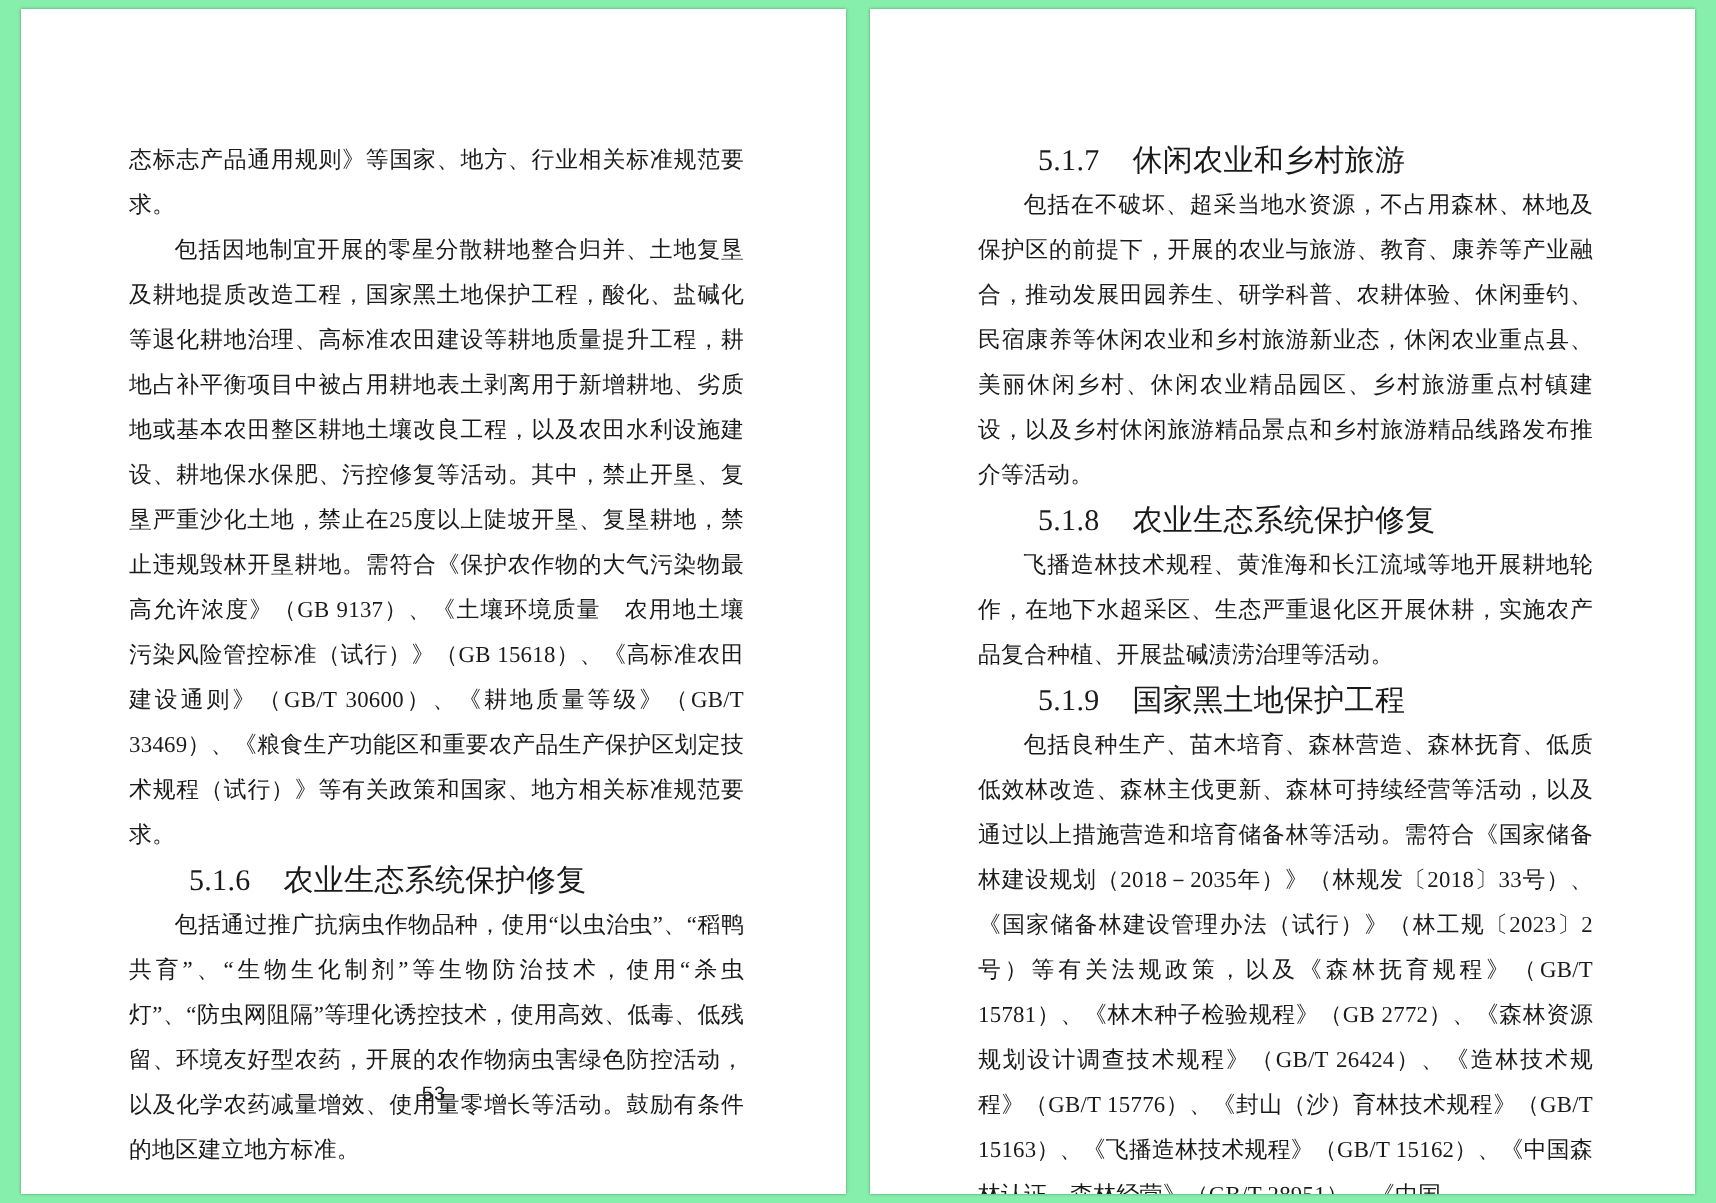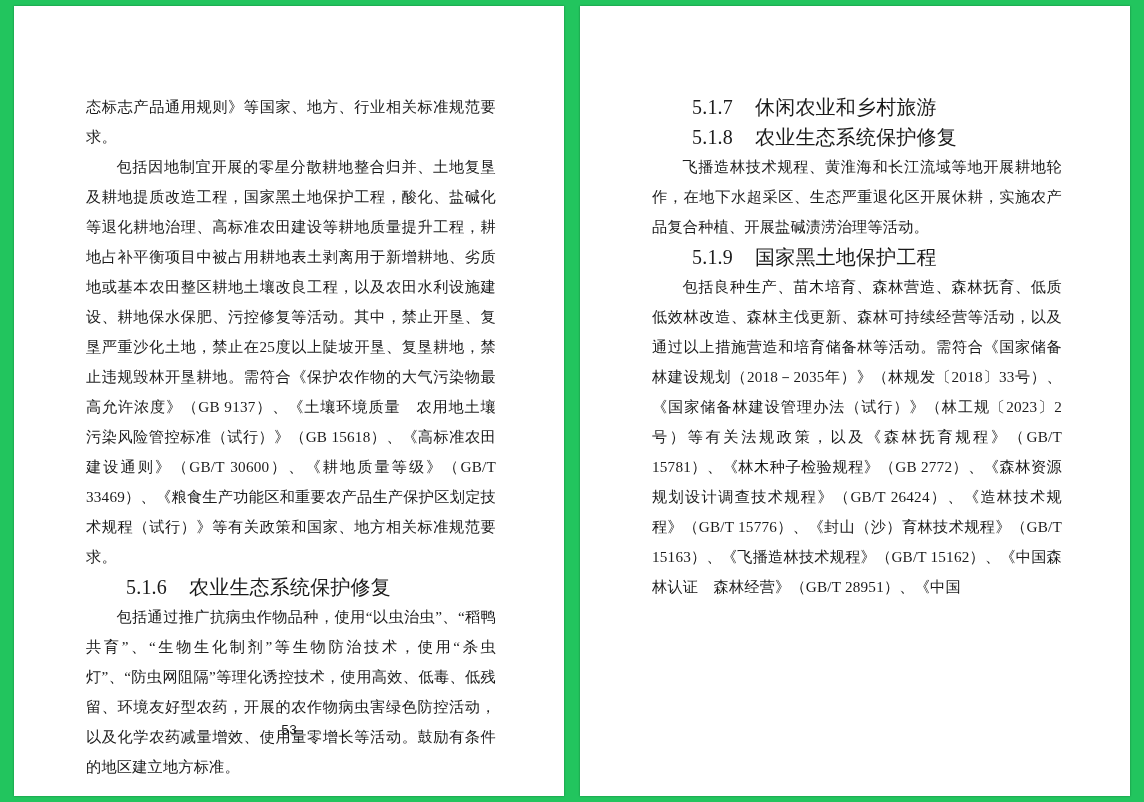--- a/index.html
+++ b/index.html
@@ -8,21 +8,21 @@
     background: #f0f0f0;
     width: 1144px;
     height: 802px;
     font-family: "Liberation Serif", "DejaVu Serif", serif;
   }
   .viewer {
     position: relative;
     width: 1144px;
     height: 802px;
     box-sizing: border-box;
-    background: #22c55e;
+    background: #86efac;
     display: flex;
     justify-content: center;
     gap: 16px;
     padding-top: 6px;
   }
   .page {
     position: relative;
     width: 550px;
     height: 790px;
     background: #ffffff;
@@ -86,20 +86,21 @@
       <p class="para indent">包括通过推广抗病虫作物品种，使用“以虫治虫”、“稻鸭共育”、“生物生化制剂”等生物防治技术，使用“杀虫灯”、“防虫网阻隔”等理化诱控技术，使用高效、低毒、低残留、环境友好型农药，开展的农作物病虫害绿色防控活动，以及化学农药减量增效、使用量零增长等活动。鼓励有条件的地区建立地方标准。</p>
     </div>
     <div class="page-number">53</div>
   </div>
 
   <div class="page">
     <div class="page-body">
       <p class="heading">
         <span class="num">5.1.7</span><span>休闲农业和乡村旅游</span>
       </p>
+      <p class="para indent">包括在不破坏、超采当地水资源，不占用森林、林地及保护区的前提下，开展的农业与旅游、教育、康养等产业融合，推动发展田园养生、研学科普、农耕体验、休闲垂钓、民宿康养等休闲农业和乡村旅游新业态，休闲农业重点县、美丽休闲乡村、休闲农业精品园区、乡村旅游重点村镇建设，以及乡村休闲旅游精品景点和乡村旅游精品线路发布推介等活动。</p>
       <p class="heading">
         <span class="num">5.1.8</span><span>农业生态系统保护修复</span>
       </p>
       <p class="para indent">飞播造林技术规程、黄淮海和长江流域等地开展耕地轮作，在地下水超采区、生态严重退化区开展休耕，实施农产品复合种植、开展盐碱渍涝治理等活动。</p>
       <p class="heading">
         <span class="num">5.1.9</span><span>国家黑土地保护工程</span>
       </p>
       <p class="para indent">包括良种生产、苗木培育、森林营造、森林抚育、低质低效林改造、森林主伐更新、森林可持续经营等活动，以及通过以上措施营造和培育储备林等活动。需符合《国家储备林建设规划（2018－2035年）》（林规发〔2018〕33号）、《国家储备林建设管理办法（试行）》（林工规〔2023〕2号）等有关法规政策，以及《森林抚育规程》（GB/T 15781）、《林木种子检验规程》（GB 2772）、《森林资源规划设计调查技术规程》（GB/T 26424）、《造林技术规程》（GB/T 15776）、《封山（沙）育林技术规程》（GB/T 15163）、《飞播造林技术规程》（GB/T 15162）、《中国森林认证　森林经营》（GB/T 28951）、《中国</p>
     </div>
   </div>

